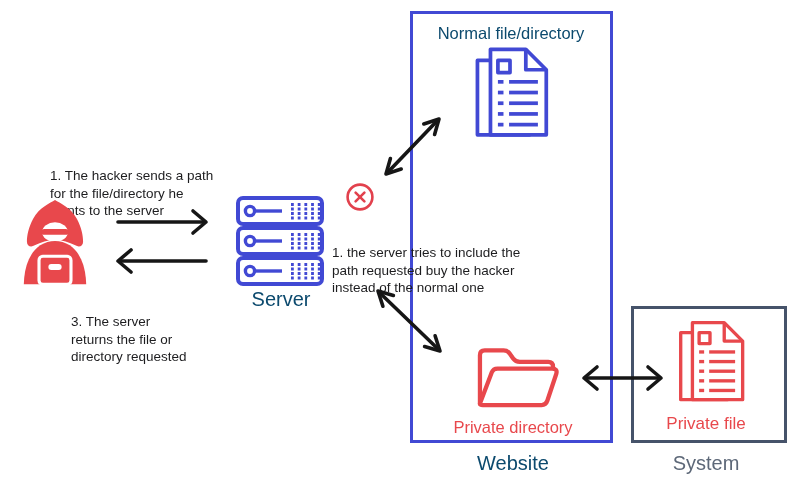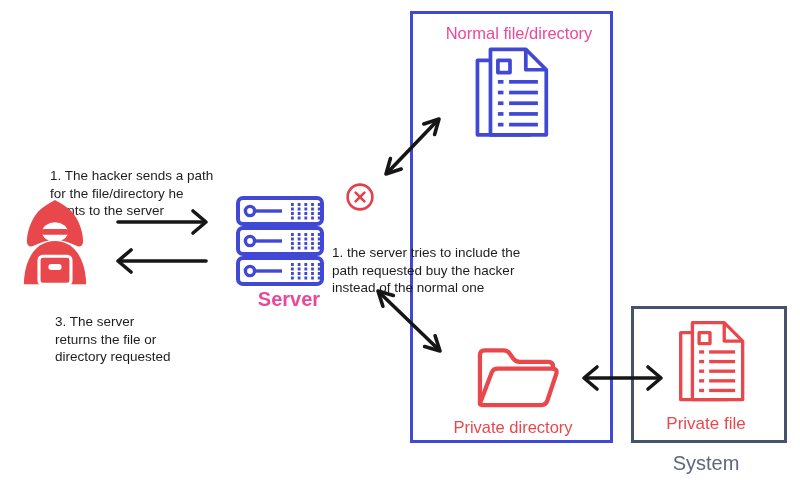--- a/index.html
+++ b/index.html
@@ -11,21 +11,21 @@
   .note {
     position:absolute; white-space:pre-line;
     font-size:13.5px; line-height:1.3; color:#1d1d1f;margin-top:22px;
   }
   .big-label {
     position:absolute; text-align:center; font-size:20px; line-height:1.1;
   }
   .small-label {
     position:absolute; text-align:center; font-size:16.5px; line-height:1.1;
   }
-  .blue-t { color:#ec4899;margin-left:8px; }
+  .blue-t { color:#0c4a6e; }
   .red-t  { color:#e8484c; }
   .gray-t { color:#5d6878; }
   #website-box {
     position:absolute; left:410px; top:11px; width:197px; height:426px;
     border:3px solid #4149d4; background:transparent;
   }
   #system-box {
     position:absolute; left:631px; top:306px; width:150px; height:131px;
     border:3px solid #46536a; background:transparent;
   }
@@ -40,21 +40,21 @@
   <div id="website-box"></div>
 
   <div id="system-box"></div>
 
   <div class="note" style="left:50px; top:145px; width:220px;">1. The hacker sends a path
 for the file/directory he
 wants to the server</div>
   <div class="note" style="left:332px; top:222px; width:240px;">1. the server tries to include the
 path requested buy the hacker
 instead of the normal one</div>
-  <div class="note" style="left:55px; top:291px; width:200px;">3. The server
+  <div class="note" style="left:71px; top:291px; width:200px;">3. The server
 returns the file or
 directory requested</div>
 
   <div class="abs" style="left:16px; top:196px;">
     <svg width="78" height="94" viewBox="0 0 100 118">
       <path fill="#e8484c" d="M50 4 C44 8 30 13 22 28 C16 39 14 50 14 57 C14 63 19 65 24 62 C32 57.5 40.5 55 50 55 C59.5 55 68 57.5 76 62 C81 65 86 63 86 57 C86 50 84 39 78 28 C70 13 56 8 50 4 Z"></path>
       <ellipse cx="50" cy="45" rx="16.5" ry="12.5" fill="#ffffff"></ellipse>
       <rect x="32.5" y="41" width="35" height="7.5" rx="3.75" fill="#e8484c"></rect>
       <path fill="#e8484c" d="M31 62 C19 70 12 86 10.5 104 L10 112 L90 112 L89.5 104 C88 86 81 70 69 62 C63 58.5 56.5 56.5 50 56.5 C43.5 56.5 37 58.5 31 62 Z"></path>
       <rect x="29.5" y="76" width="41" height="36" rx="5" fill="#e8484c" stroke="#ffffff" stroke-width="4"></rect>
@@ -90,21 +90,21 @@
             <line x1="55" y1="47.5" x2="84" y2="47.5"></line>
             <line x1="55" y1="52" x2="84" y2="52"></line>
           <line x1="55" y1="68.5" x2="84" y2="68.5"></line>
             <line x1="55" y1="73" x2="84" y2="73"></line>
             <line x1="55" y1="77.5" x2="84" y2="77.5"></line>
             <line x1="55" y1="82" x2="84" y2="82"></line>
         </g>
       </g>
     </svg>
   </div>
-  <div class="big-label blue-t" style="left:231px; top:288px; width:100px;font-weight:bold;">Server</div>
+  <div class="big-label blue-t" style="left:231px; top:288px; width:100px;">Server</div>
 
   <div class="abs" style="left:345px; top:182px;">
     <svg width="30" height="30" viewBox="0 0 30 30">
       <circle cx="15" cy="15" r="12.4" fill="#ffffff" stroke="#e2414d" stroke-width="2.6"></circle>
       <g stroke="#e2414d" stroke-width="2.6" stroke-linecap="round">
         <line x1="10.6" y1="10.6" x2="19.4" y2="19.4"></line>
         <line x1="19.4" y1="10.6" x2="10.6" y2="19.4"></line>
       </g>
     </svg>
   </div>
@@ -136,20 +136,21 @@
   <div class="abs" style="left:471px; top:341px;">
     <svg width="90" height="74" viewBox="0 0 94 78">
       <g stroke="#e8484c" stroke-width="4.5" stroke-linejoin="round" fill="none">
         <path d="M9 66 V15 Q9 10 14 10 H34 Q38 10 40.5 13.5 L44 18.5 Q46.5 22 51 22 H81 Q86 22 86 27 V31"></path>
         <path d="M9 66 L21.5 33 Q23 29 27.5 29 H85 Q91 29 89.5 34.5 L80 63 Q78.5 67.5 74 67.5 H12 Q8.6 67.5 9 66 Z" fill="#ffffff"></path>
       </g>
     </svg>
   </div>
   <div class="small-label red-t" style="left:413px; top:418px; width:200px;">Private directory</div>
 
+  <div class="big-label blue-t" style="left:413px; top:452px; width:200px;">Website</div>
 
   <div class="abs" style="left:674px; top:320px;">
     <svg width="72" height="84" viewBox="0 0 86 98">
       <g stroke="#e8484c" stroke-width="4" stroke-linejoin="round" fill="none">
         <rect x="8" y="14" width="56" height="80" fill="#ffffff"></rect>
         <path d="M22 2 H60 L82 24 V94 H22 Z" fill="#ffffff"></path>
         <path d="M60 2 V24 H82"></path>
         <rect x="30" y="14" width="13" height="13"></rect>
         <g stroke-linecap="butt">
           <path d="M30 37 h6"></path>

